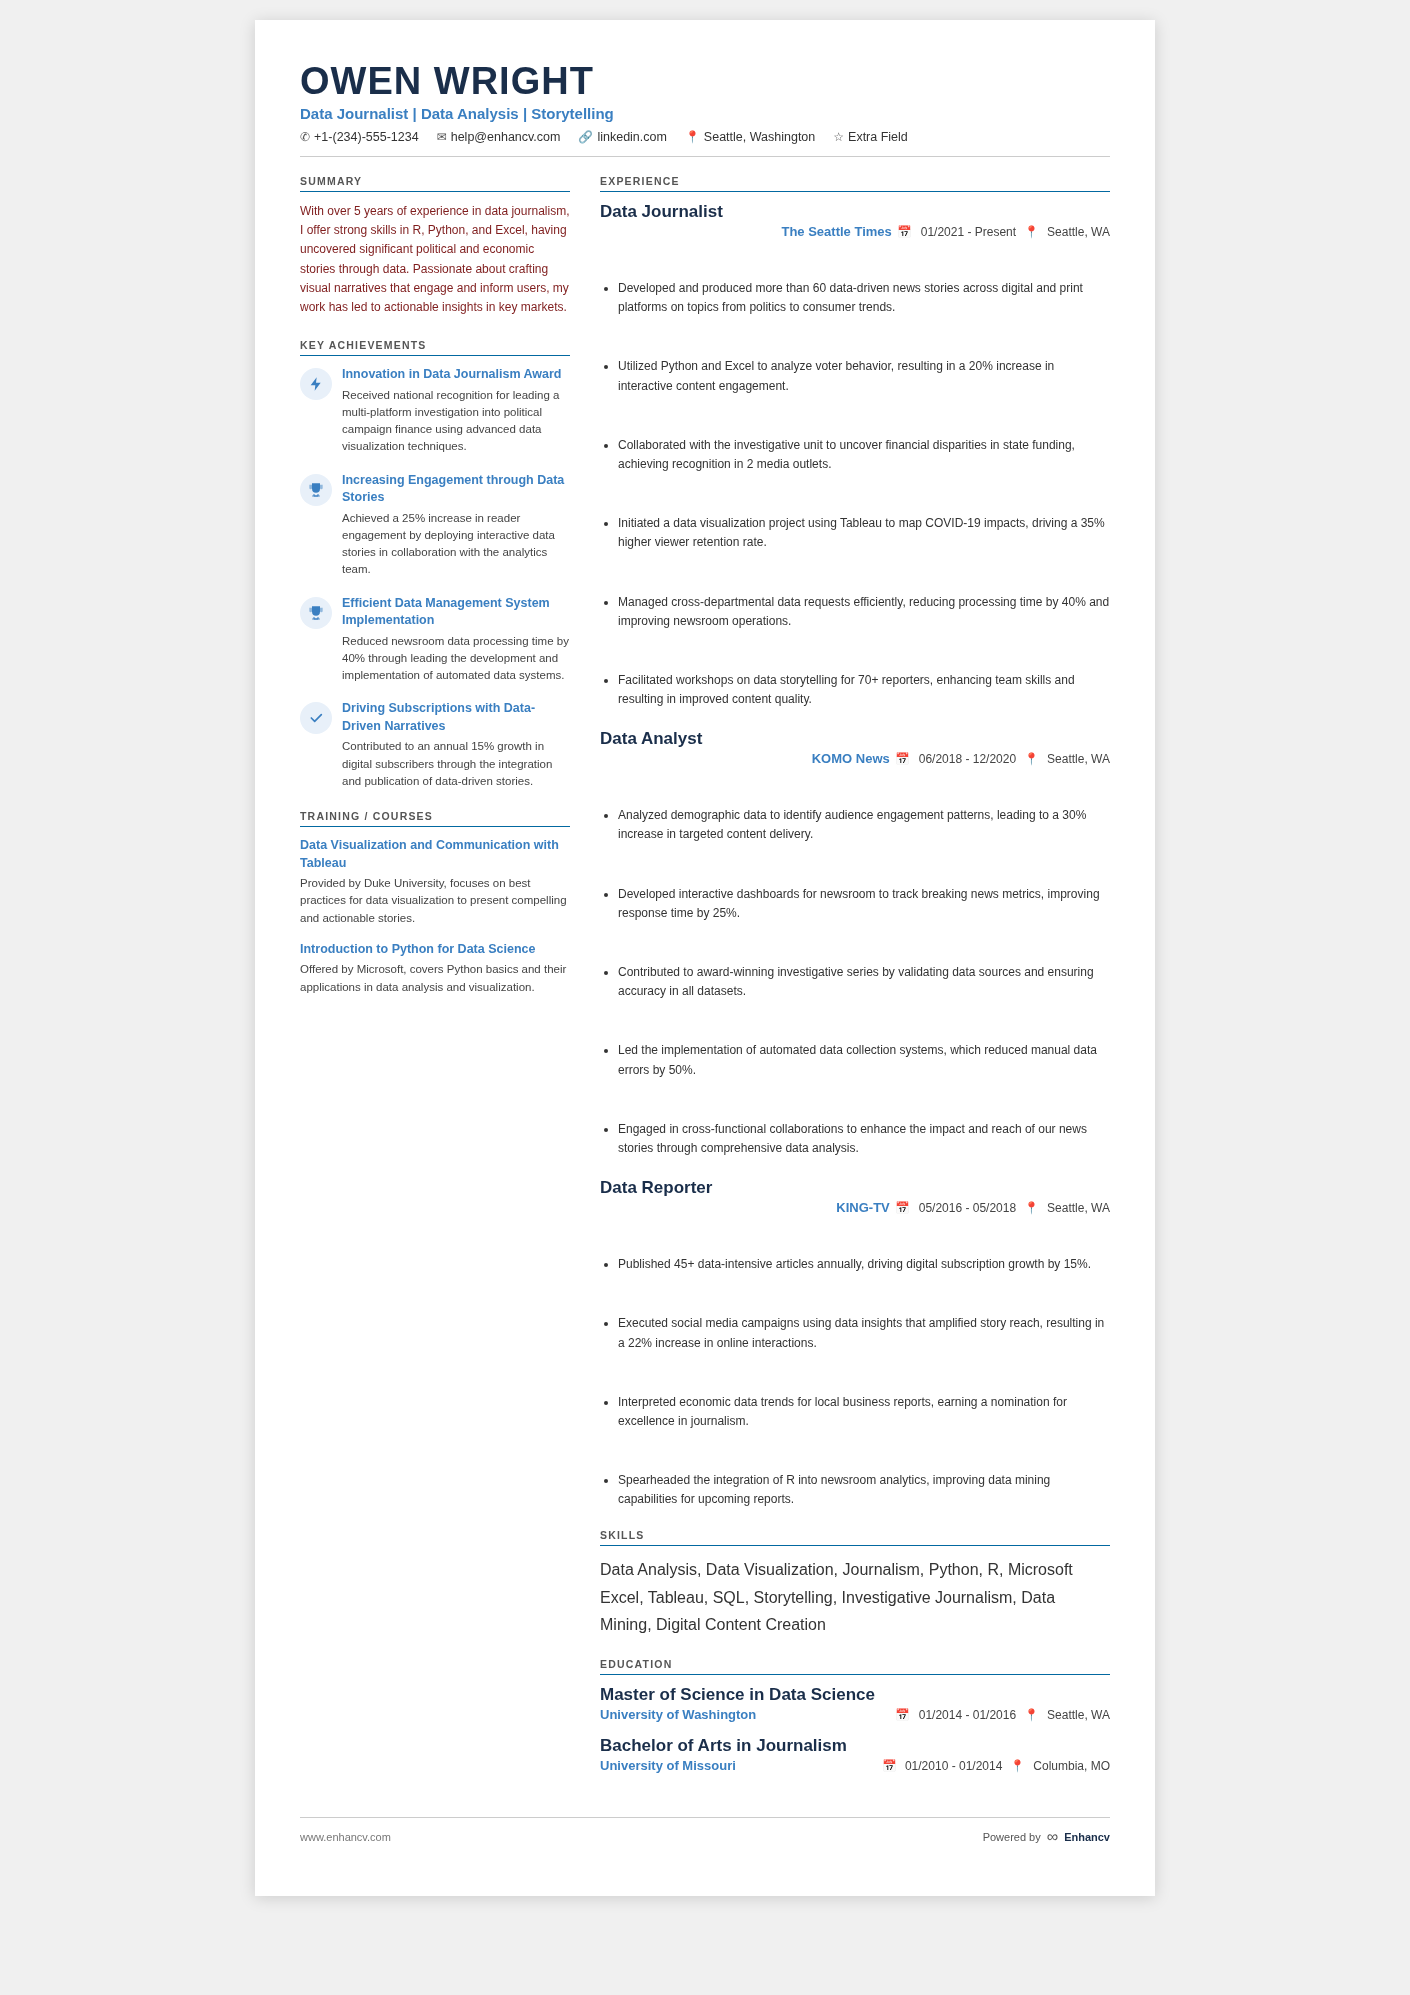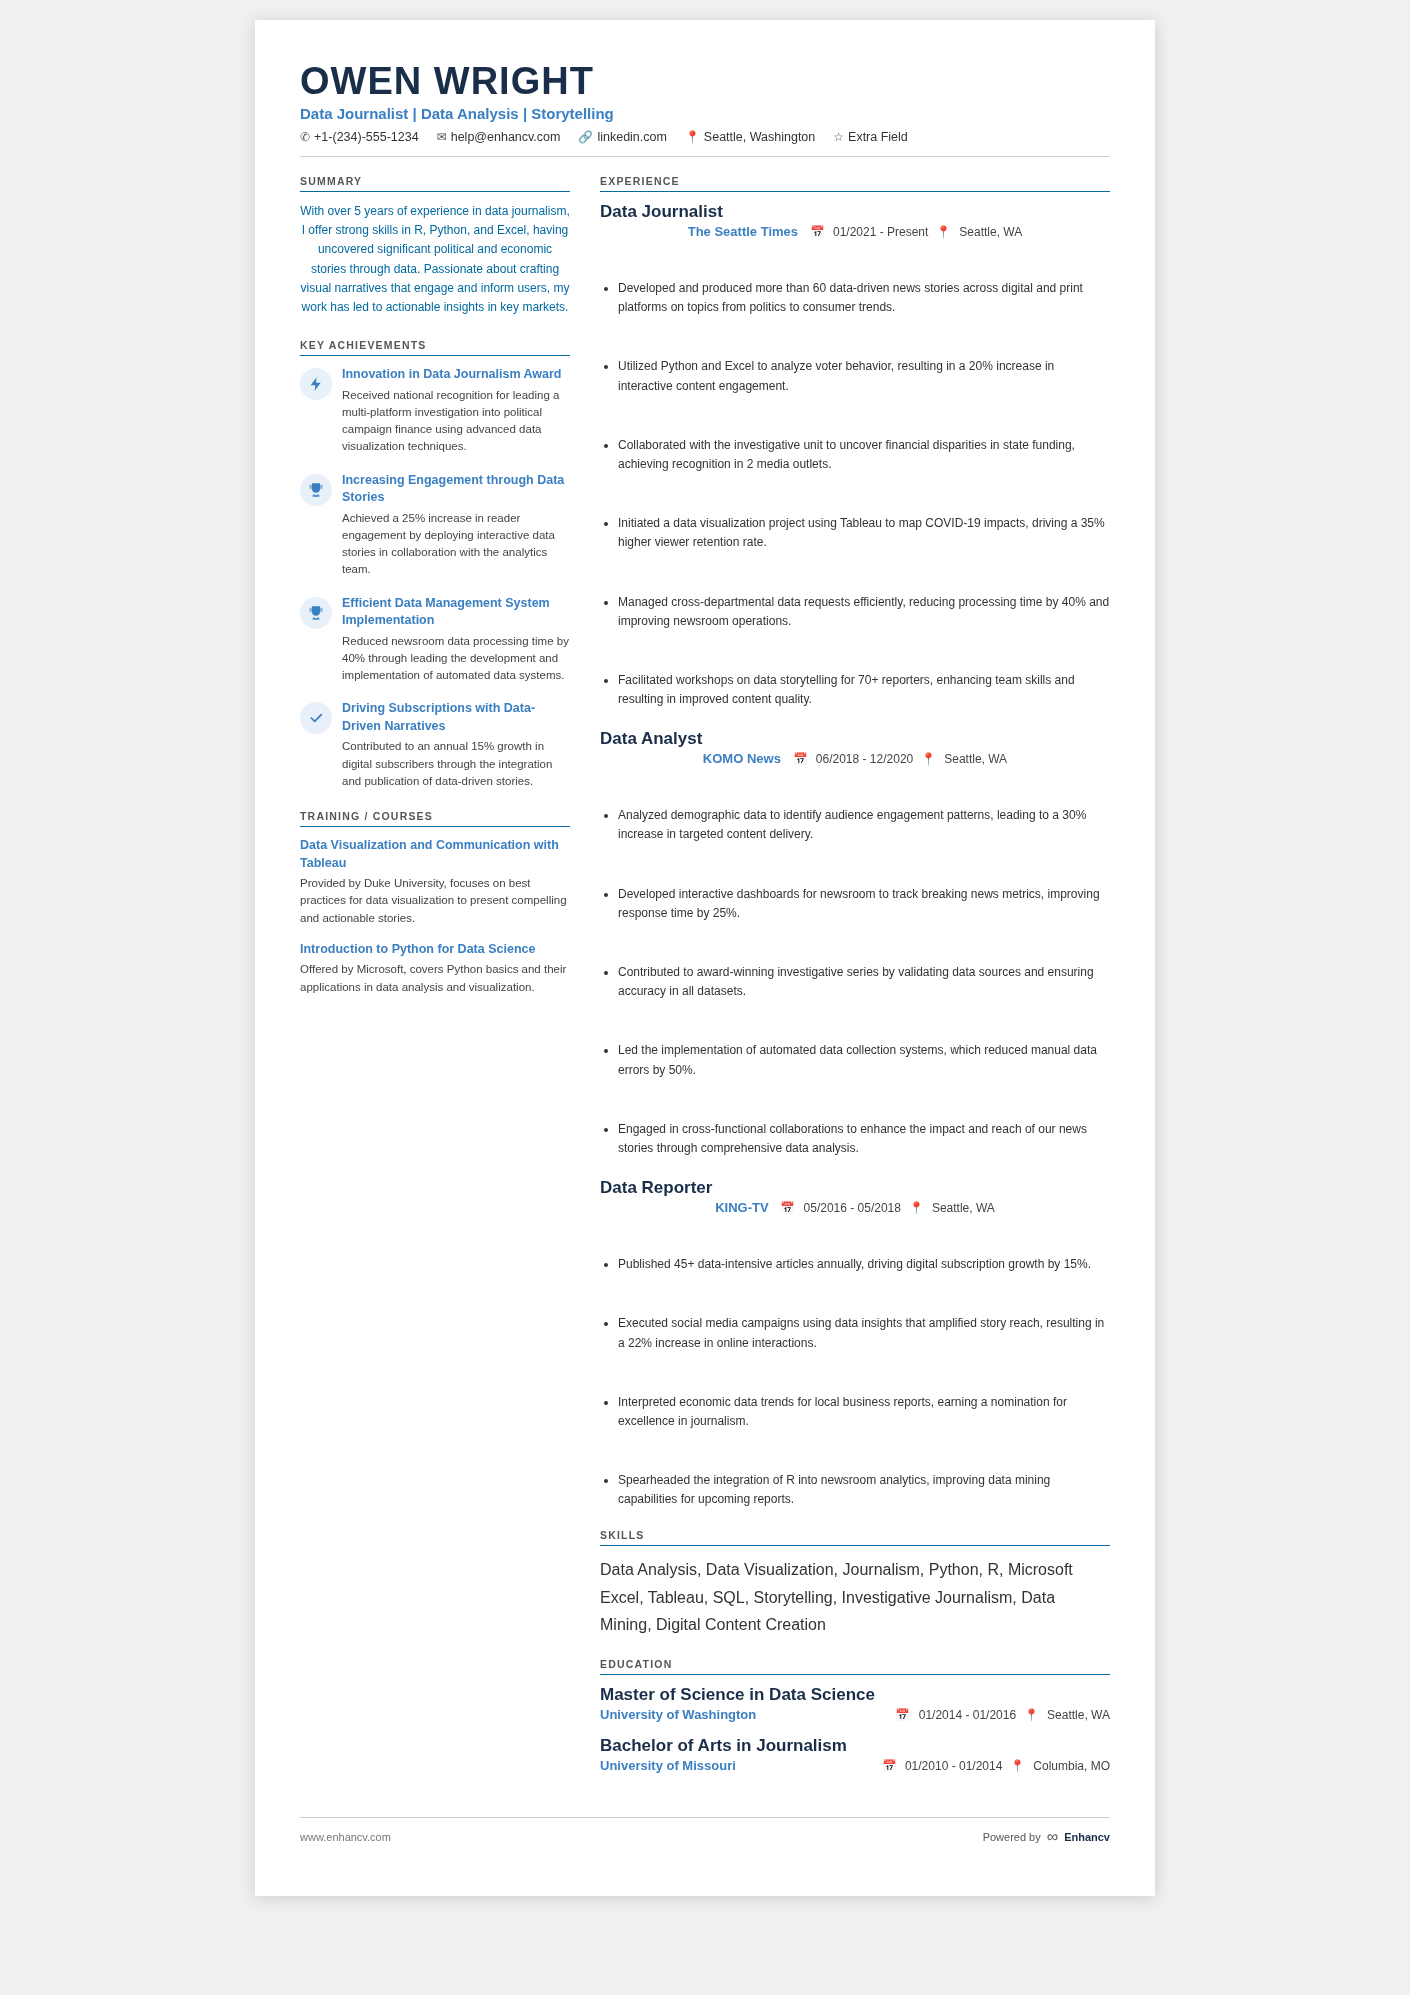--- a/index.html
+++ b/index.html
@@ -72,22 +72,21 @@
       padding-bottom: 4px;
       margin-bottom: 10px;
       margin-top: 20px;
     }
     .section-title:first-child { margin-top: 0; }
 
     
     .summary-text {
       font-size: 12px;
       line-height: 1.6;
-      color: #0369a1;
-      text-align: center;
+      color: #7f1d1d;
     }
 
     
     .achievement-item {
       display: flex;
       gap: 10px;
       margin-bottom: 16px;
     }
     .achievement-icon {
       width: 32px;
@@ -140,25 +139,25 @@
       margin-bottom: 20px;
     }
     .job-title {
       font-size: 17px;
       font-weight: 700;
       color: #1a2e4a;
       margin-bottom: 2px;
     }
     .job-meta {
       display: flex;
-      justify-content: center;
+      justify-content: flex-end;
       align-items: center;
       margin-bottom: 6px;
       flex-wrap: wrap;
-      gap: 12px;
+      gap: 6px;
     }
     .job-company {
       font-size: 13px;
       font-weight: 600;
       color: #3a7fc1;
     }
     .job-dates-location {
       font-size: 12px;
       color: #444;
       display: flex;

